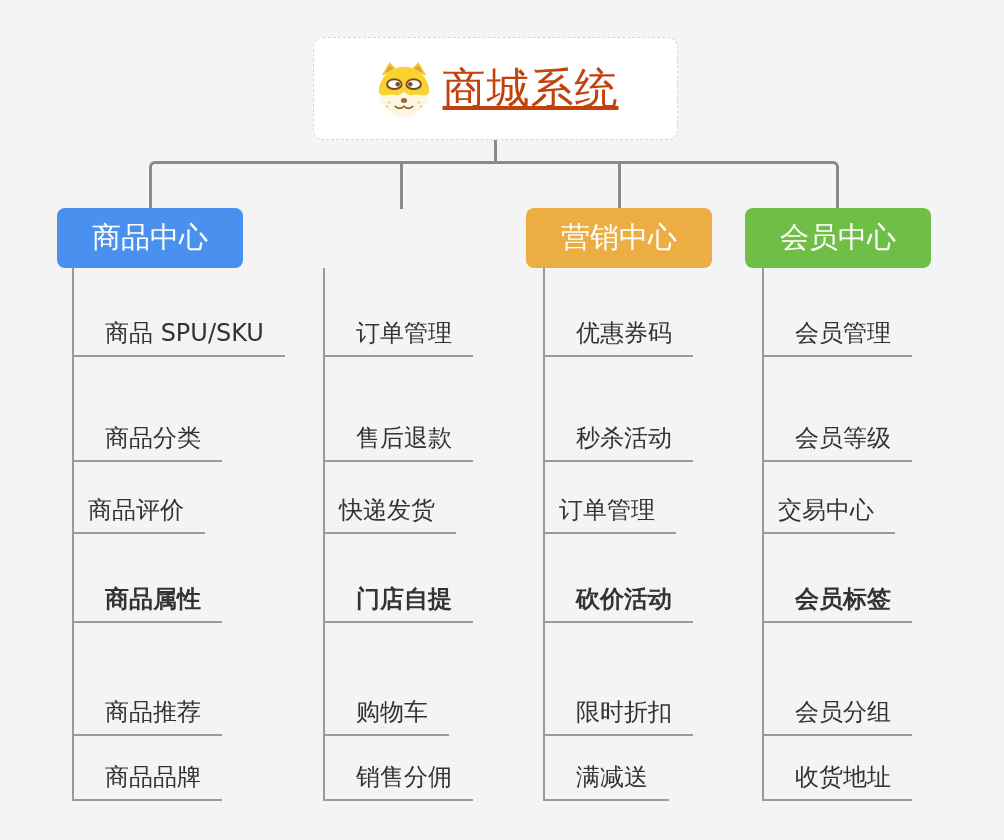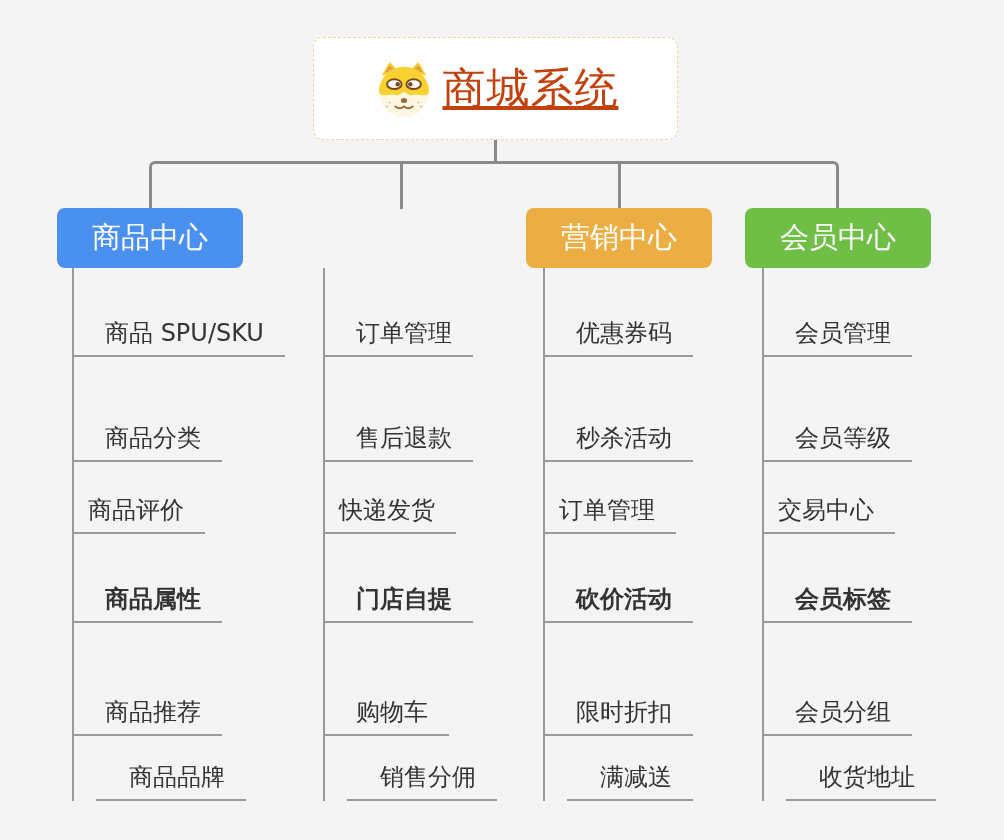--- a/index.html
+++ b/index.html
@@ -47,21 +47,21 @@
   .col{position:absolute;top:268px;}
   .trunk{position:absolute;left:0;top:0;width:2px;height:533px;background:#9a9a9a;}
   .item{
     position:absolute;left:0;
     white-space:nowrap;
     font-size:24px;line-height:32px;color:#333333;
     padding:0 21px 6px 33px;
     border-bottom:2px solid #9a9a9a;
   }
   .r1{top:49px;} .r2{top:154px;} .r3{top:226px;padding-left:16px;}
-  .r4{top:315px;font-weight:bold;} .r5{top:428px;} .r6{top:493px;margin-left:24px;}
+  .r4{top:315px;font-weight:bold;} .r5{top:428px;} .r6{top:493px;}
 </style>
 </head>
 <body>
 
 <div class="canvas">
 
   <div class="root-node">
     <svg class="root-icon" viewBox="0 0 64 60" aria-hidden="true">
       <polygon points="9,16 17,2 27,12" fill="#f6ce2c"></polygon>
       <polygon points="55,16 47,2 37,12" fill="#f6ce2c"></polygon>

